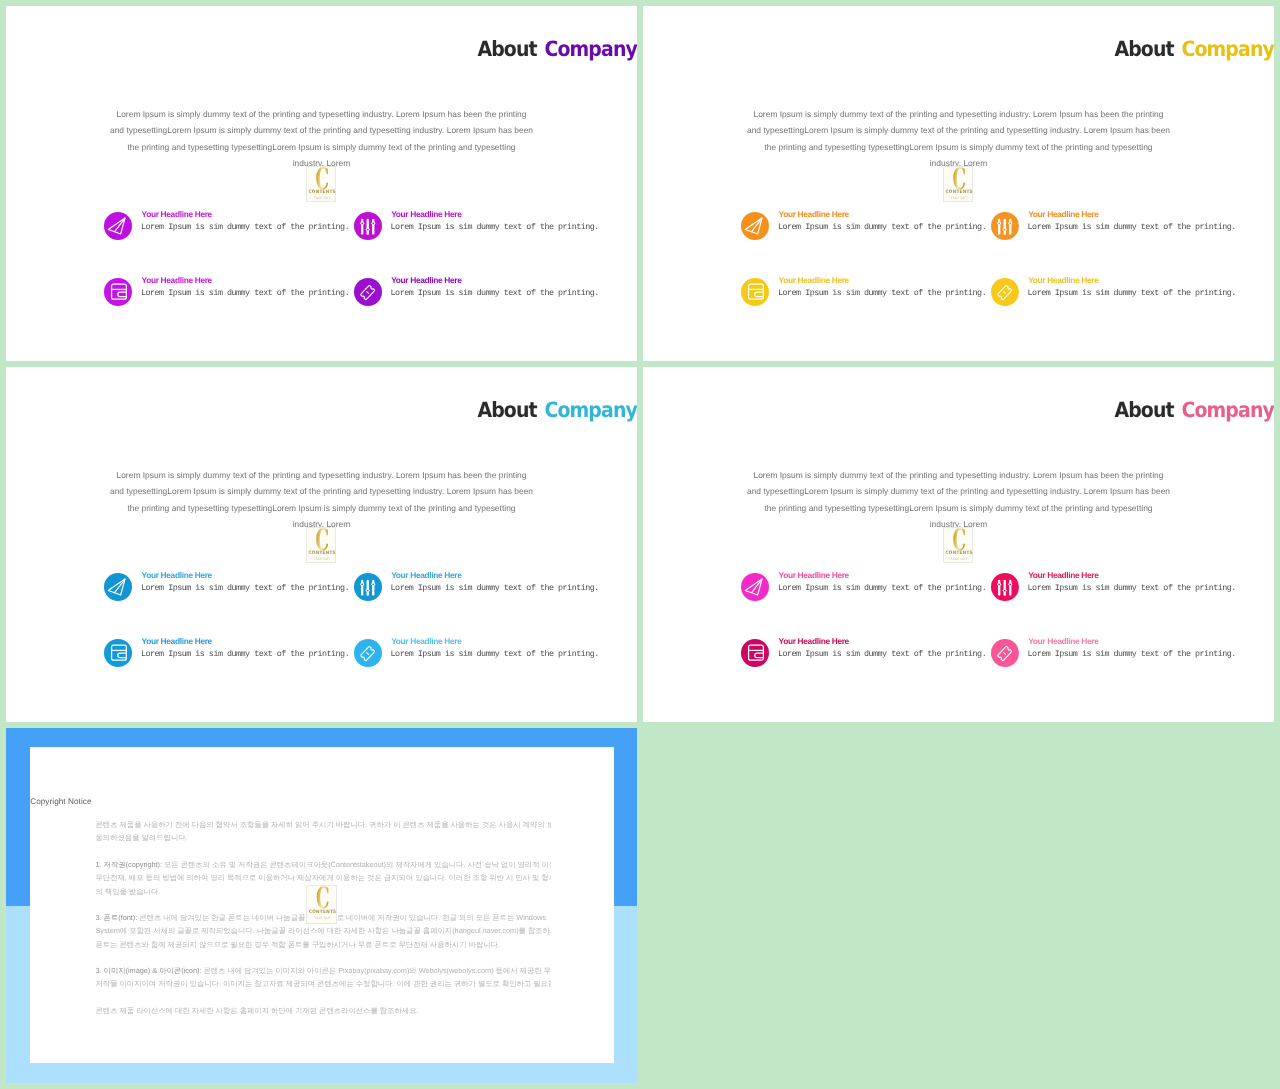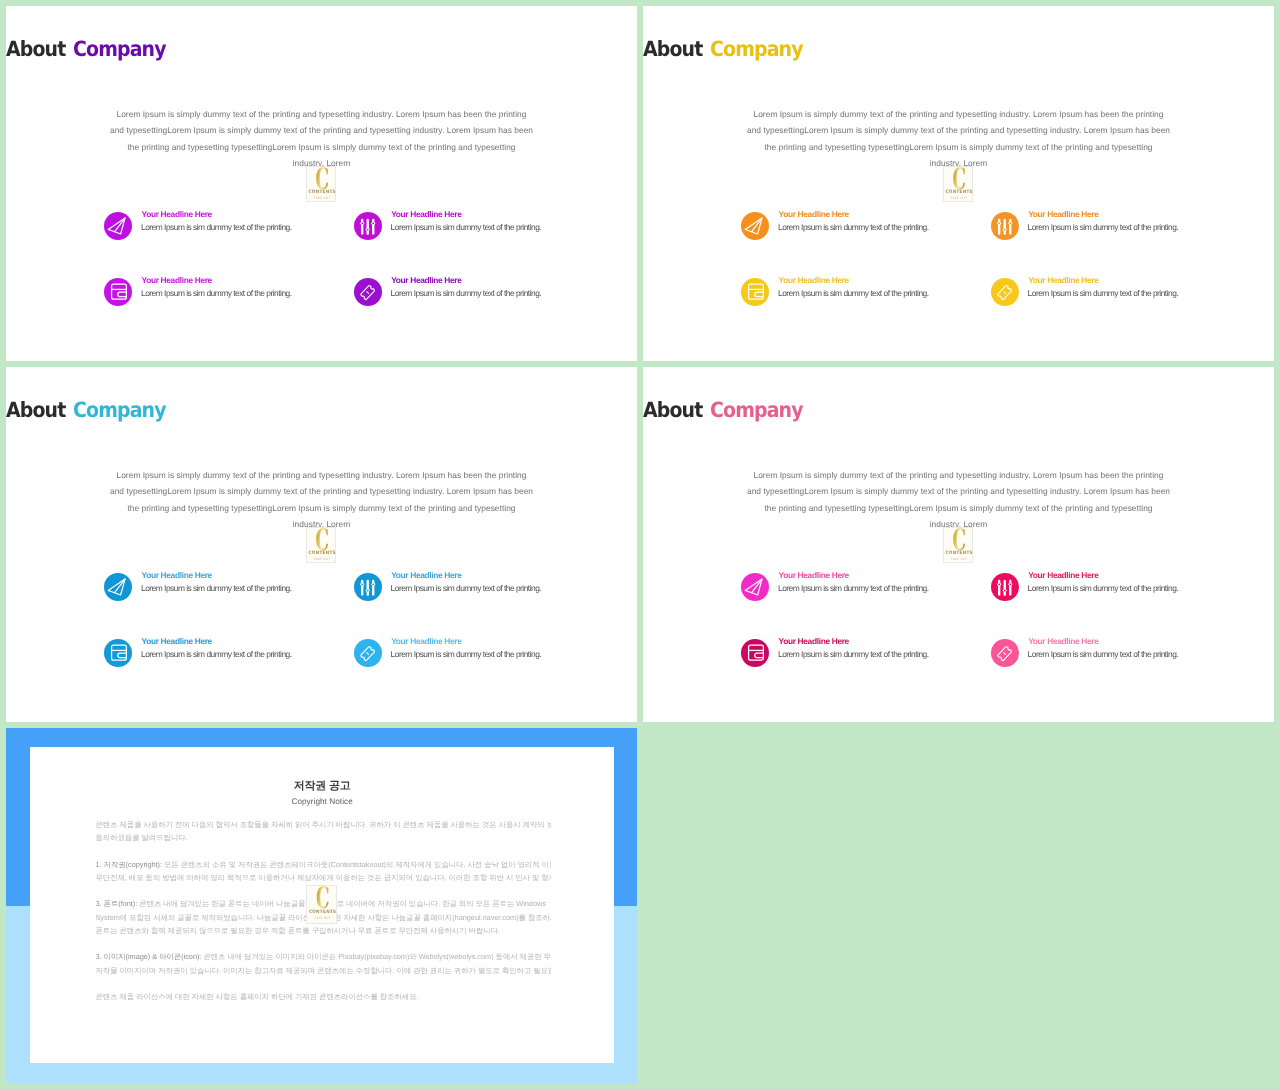--- a/index.html
+++ b/index.html
@@ -9,21 +9,21 @@
        -webkit-font-smoothing:antialiased;text-rendering:geometricPrecision;}
   .deck{position:relative;width:1280px;height:1089px;}
 
   .slide{position:absolute;width:631px;height:355px;background:#ffffff;overflow:hidden;}
   .s1{left:6px;top:6px;}
   .s2{left:643px;top:6px;}
   .s3{left:6px;top:367px;}
   .s4{left:643px;top:367px;}
   .s5{left:6px;top:728px;width:631px;height:355px;background:#4b9ef4;}
 
-  .title{position:absolute;left:0;top:31.8px;width:631px;text-align:left;
+  .title{position:absolute;left:0;top:31.8px;width:631px;text-align:right;
          font-family:"DejaVu Sans",sans-serif;font-stretch:condensed;
          font-size:21px;font-weight:bold;letter-spacing:-0.85px;color:#2b2b2b;line-height:22px;}
   .title .accent{margin-left:1.9px;}
 
   .intro{position:absolute;left:61.5px;top:99.9px;width:508px;text-align:center;
          font-size:8.4px;line-height:16.45px;color:#737373;letter-spacing:0.035px;}
   .intro .iline{white-space:nowrap;}
 
   .wm{position:absolute;width:30.4px;height:35.3px;background:#fdfdf6;
       border:1px solid #e9e9e7;box-sizing:border-box;}
@@ -40,32 +40,32 @@
           font-family:"DejaVu Sans",sans-serif;font-stretch:condensed;
           font-size:3.1px;line-height:4px;letter-spacing:.35px;color:#cdb98b;}
   .slide .wm{left:300px;top:160.4px;}
 
   .feat{position:absolute;width:270px;height:30px;}
   .feat .ic{position:absolute;left:-0.1px;top:-0.1px;width:28.2px;height:28.2px;border-radius:50%;}
   .feat .ic svg{position:absolute;left:0;top:0;width:28.2px;height:28.2px;}
   .feat .hl{position:absolute;left:37.2px;top:-3.2px;font-size:8.4px;font-weight:bold;
             white-space:nowrap;letter-spacing:-0.35px;line-height:11px;}
   .feat .ds{position:absolute;left:36.6px;top:9.8px;font-size:8.4px;color:#4f4f4f;
-            white-space:nowrap;letter-spacing:-0.5px;line-height:11px;}
+            white-space:nowrap;letter-spacing:-0.5px;line-height:11px;font-family:Liberation Mono, monospace;}
   .f0{left:98.4px;top:206.3px;}
   .f1{left:348px;top:206.3px;}
   .f2{left:98.4px;top:272.3px;}
   .f3{left:348px;top:272.3px;}
 
   .band{position:absolute;left:0;top:0;width:631px;height:178px;}
   .band2{position:absolute;left:0;top:178px;width:631px;height:177px;}
   .card{position:absolute;left:24.2px;top:19.4px;width:583.8px;height:315.4px;background:#fff;}
   .cp-title{position:absolute;left:0;top:32.6px;width:583.8px;text-align:center;
             font-size:11px;line-height:13px;font-weight:bold;color:#3a3a3a;letter-spacing:-0.2px;}
-  .cp-sub{position:absolute;left:0;top:49.2px;width:583.8px;text-align:center;
+  .cp-sub{position:absolute;left:0;top:49.2px;width:583.8px;text-align:left;
           font-size:8.2px;line-height:10px;color:#5c5c5c;letter-spacing:0.05px;}
   .cp-body{position:absolute;left:65.3px;top:70.7px;width:455.8px;font-size:7.4px;line-height:13.4px;
            color:#b2b2b2;letter-spacing:-0.05px;}
   .cp-body .cpar{margin:0 0 12.85px 0;}
   .cp-body .cline{white-space:nowrap;overflow:hidden;}
   .cp-body b{color:#8e8e8e;font-weight:normal;}
   .s5 .wm{left:299.8px;top:156.8px;width:31.7px;height:39.5px;}
   .s5 .wm .c{left:0;top:-1.6px;width:31.7px;}
   .s5 .wm .n1{left:0;top:24.4px;width:31.7px;}
   .s5 .wm .n2{left:0;top:30.4px;width:31.7px;}
@@ -367,30 +367,30 @@
           </svg>
         </div>
         <div class="hl" style="color: rgb(245, 124, 172);">Your Headline Here</div>
         <div class="ds">Lorem Ipsum is sim dummy text of the printing.</div>
       </div>
     </div>
     <div class="slide s5" style="background: rgb(69, 160, 247);">
       <div class="band" style="background: rgb(69, 160, 247);"></div>
       <div class="band2" style="background: rgb(173, 224, 252);"></div>
       <div class="card">
-        <div class="cp-title">저작권 공고</div>
         <div class="cp-sub">Copyright Notice</div>
         <div class="cp-body">
           <div class="cpar">
             <div class="cline"><span>콘텐츠 제품을 사용하기 전에 다음의 협약서 조항들을 자세히 읽어 주시기 바랍니다. 귀하가 이 콘텐츠 제품을 사용하는 것은 사용시 계약의 보증에</span></div>
             <div class="cline"><span>동의하셨음을 알려드립니다.</span></div>
           </div>
           <div class="cpar">
             <div class="cline"><b>1. 저작권(copyright):</b> <span>모든 콘텐츠의 소유 및 저작권은 콘텐츠테이크아웃(Contentstakeout)의 제작자에게 있습니다. 사전 승낙 없이 영리적 이용,</span></div>
             <div class="cline"><span>무단전재, 배포 등의 방법에 의하여 영리 목적으로 이용하거나 제삼자에게 이용하는 것은 금지되어 있습니다. 이러한 조항 위반 시 민사 및 형사상</span></div>
+            <div class="cline"><span>의 책임을 받습니다.</span></div>
           </div>
           <div class="cpar">
             <div class="cline"><b>3. 폰트(font):</b> <span>콘텐츠 내에 담겨있는 한글 폰트는 네이버 나눔글꼴의 서체들로 네이버에 저작권이 있습니다. 한글 외의 모든 폰트는 Windows</span></div>
             <div class="cline"><span>System에 포함된 서체의 글꼴로 제작되었습니다. 나눔글꼴 라이선스에 대한 자세한 사항은 나눔글꼴 홈페이지(hangeul.naver.com)를 참조하세요.</span></div>
             <div class="cline"><span>폰트는 콘텐츠와 함께 제공되지 않으므로 필요한 경우 적합 폰트를 구입하시거나 무료 폰트로 무단전재 사용하시기 바랍니다.</span></div>
           </div>
           <div class="cpar">
             <div class="cline"><b>3. 이미지(image) &amp; 아이콘(icon):</b> <span>콘텐츠 내에 담겨있는 이미지와 아이콘은 Pixabay(pixabay.com)와 Webolys(webolys.com) 등에서 제공한 무료</span></div>
             <div class="cline"><span>저작물 이미지이며 저작권이 있습니다. 이미지는 참고자료 제공되며 콘텐츠에는 수정합니다. 이에 관한 권리는 귀하가 별도로 확인하고 필요한</span></div>
           </div>

